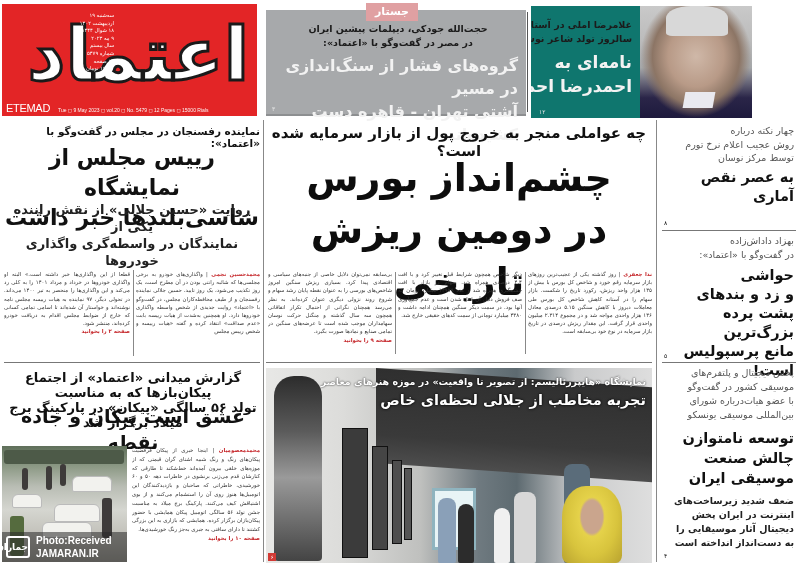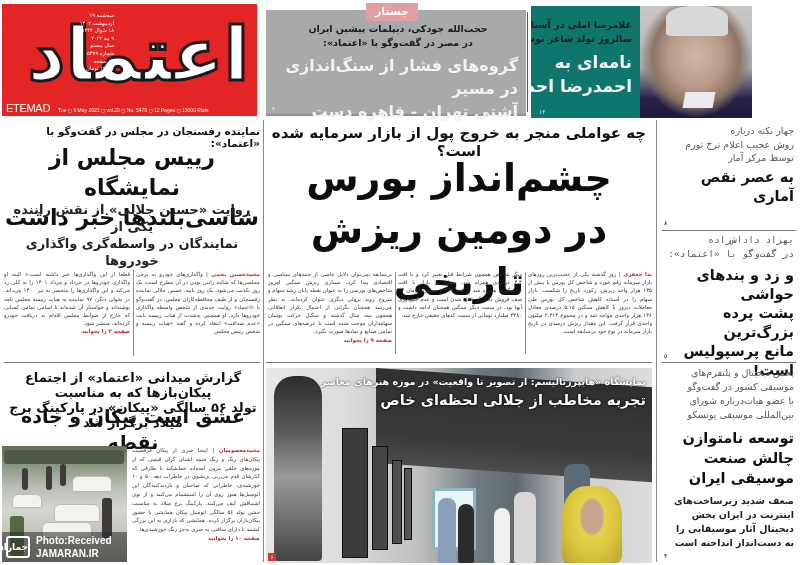--- a/index.html
+++ b/index.html
@@ -208,35 +208,35 @@
   <div class="visitor" style="left:298px; top:96px; width:26px; height:99px; background:#5a6c7a;"></div>
   <div class="wl"></div>
   <div class="cap-k">نمایشگاه «هایپررئالیسم: از تصویر تا واقعیت» در موزه هنرهای معاصر</div>
   <div class="cap-h">تجربه مخاطب از جلالی لحظه‌ای خاص</div>
   <div class="pg">۶</div>
 </div>
 
 <div class="rc-kicker" style="top:124px;">
   <div>چهار نکته درباره</div>
   <div>روش عجیب اعلام نرخ تورم</div>
-  <div>توسط مرکز آمار</div>
+  <div>توسط مرکز نوسان</div>
 </div>
 <div class="rc-head" style="top:168px;">
   <div>به عصر نقص آماری</div>
 </div>
 <div class="rc-pg" style="top:219px;">۸</div>
 <div class="hr" style="left:662px; top:230px; width:134px;"></div>
 
-<div class="rc-kicker" style="top:234px;font-family:Liberation Mono, monospace;">
+<div class="rc-kicker" style="top:234px;">
   <div>بهزاد داداش‌زاده</div>
   <div>در گفت‌وگو با «اعتماد»:</div>
 </div>
 <div class="rc-head" style="top:266px;">
+  <div>حواشی</div>
   <div>و زد و بندهای</div>
-  <div>حواشی</div>
   <div>پشت پرده بزرگ‌ترین</div>
   <div>مانع پرسپولیس است!</div>
 </div>
 <div class="rc-pg" style="top:352px;">۵</div>
 <div class="hr" style="left:662px; top:362px; width:134px;"></div>
 
 <div class="rc-kicker" style="top:366px; line-height:14px;">
   <div>پخش دیجیتال و پلتفرم‌های</div>
   <div>موسیقی کشور در گفت‌وگو</div>
   <div>با عضو هیات‌درباره شورای</div>

